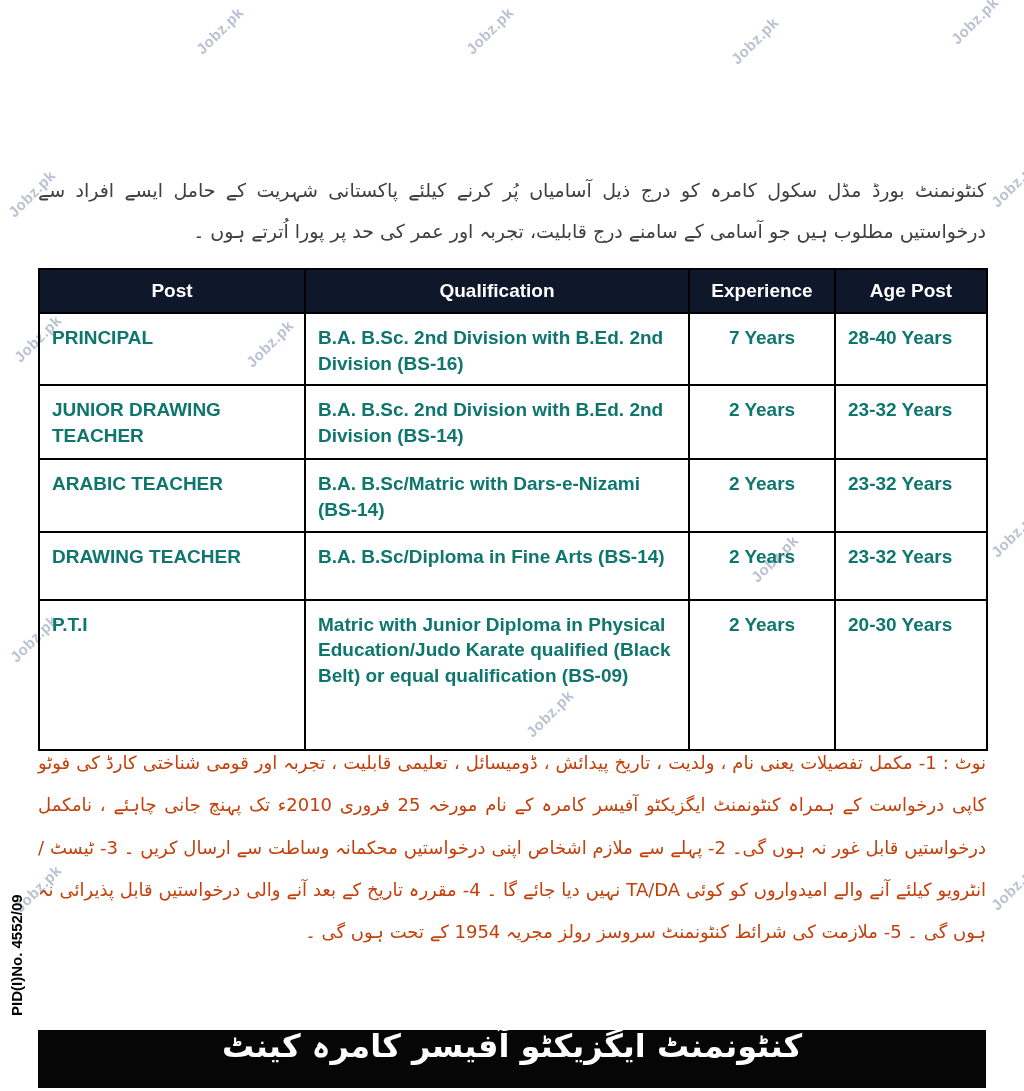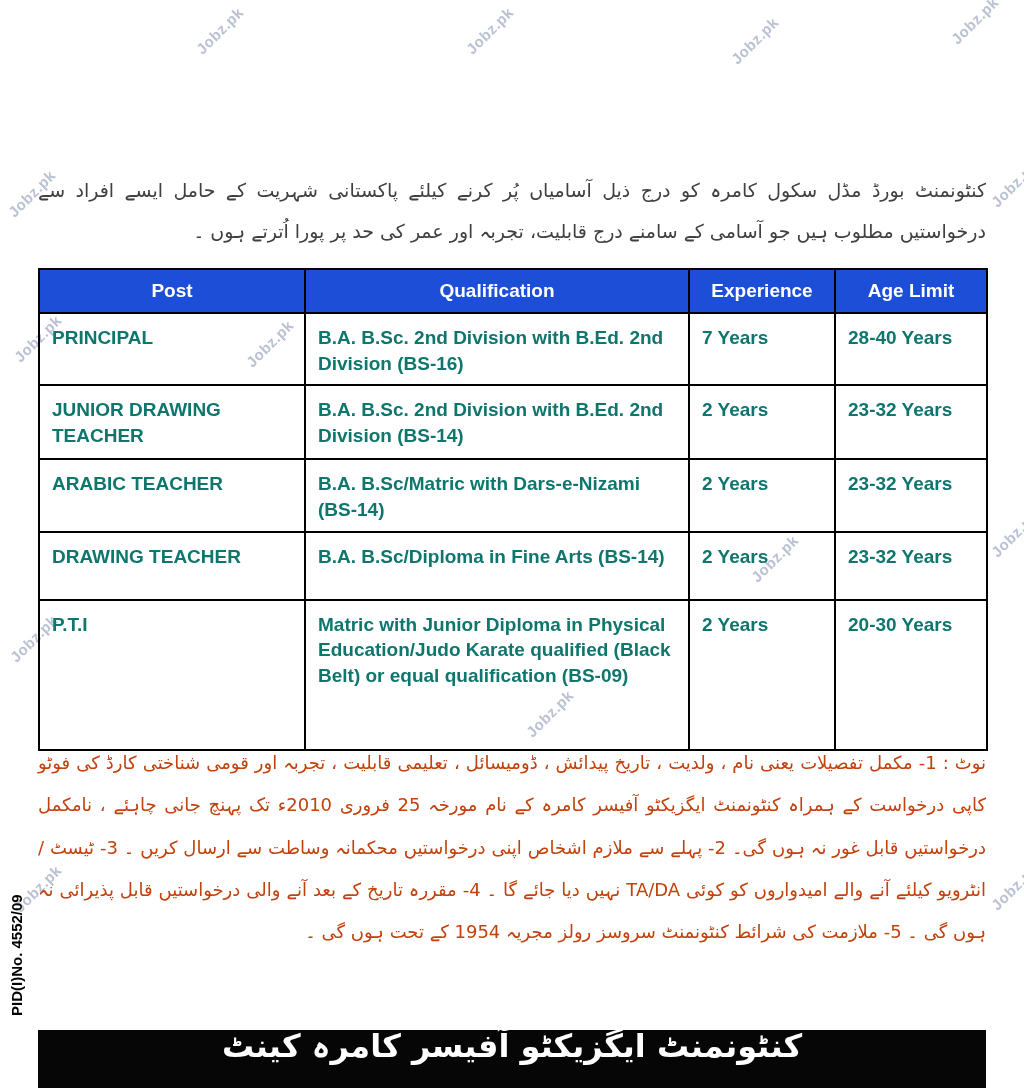--- a/index.html
+++ b/index.html
@@ -51,33 +51,33 @@
   
   .jobs-table {
     position:absolute; left:38px; top:268px; width:948px;
     border-collapse:collapse; table-layout:fixed;
   }
   .jobs-table col.c-post { width:266px; }
   .jobs-table col.c-qual { width:384px; }
   .jobs-table col.c-exp  { width:146px; }
   .jobs-table col.c-age  { width:152px; }
   .jobs-table th {
-    background:#1d4ed8; color:#ffffff;
+    background:#0f172a; color:#ffffff;
     font-size:19px; font-weight:bold;
     border:2px solid #000;
     padding:10px 6px; text-align:center;
   }
   .jobs-table td {
     border:2px solid #000;
     font-size:19px; font-weight:bold; color:#0f766e;
     padding:11px 12px 8px 12px;
     vertical-align:top;
     line-height:1.35;
   }
-  .jobs-table td.exp { text-align:left; }
+  .jobs-table td.exp { text-align:center; }
   .jobs-table tbody tr:nth-child(1) td { height:72px; }
   .jobs-table tbody tr:nth-child(2) td { height:74px; }
   .jobs-table tbody tr:nth-child(3) td { height:68px; }
   .jobs-table tbody tr:nth-child(4) td { height:68px; }
   .jobs-table tbody tr:nth-child(5) td { height:150px; }
 
   
   .notes {
     position:absolute; left:38px; top:742px; width:948px;
     direction:rtl; unicode-bidi:embed;
@@ -138,21 +138,21 @@
       <col class="c-post">
         <col class="c-qual">
         <col class="c-exp">
         <col class="c-age">
     </colgroup>
     <thead>
       <tr>
         <th>Post</th>
         <th>Qualification</th>
         <th>Experience</th>
-        <th>Age Limit</th>
+        <th>Age Post</th>
       </tr>
     </thead>
     <tbody>
       <tr>
         <td>PRINCIPAL</td>
         <td>B.A. B.Sc. 2nd Division with B.Ed. 2nd Division (BS-16)</td>
         <td class="exp">7 Years</td>
         <td>28-40 Years</td>
       </tr>
       <tr>

